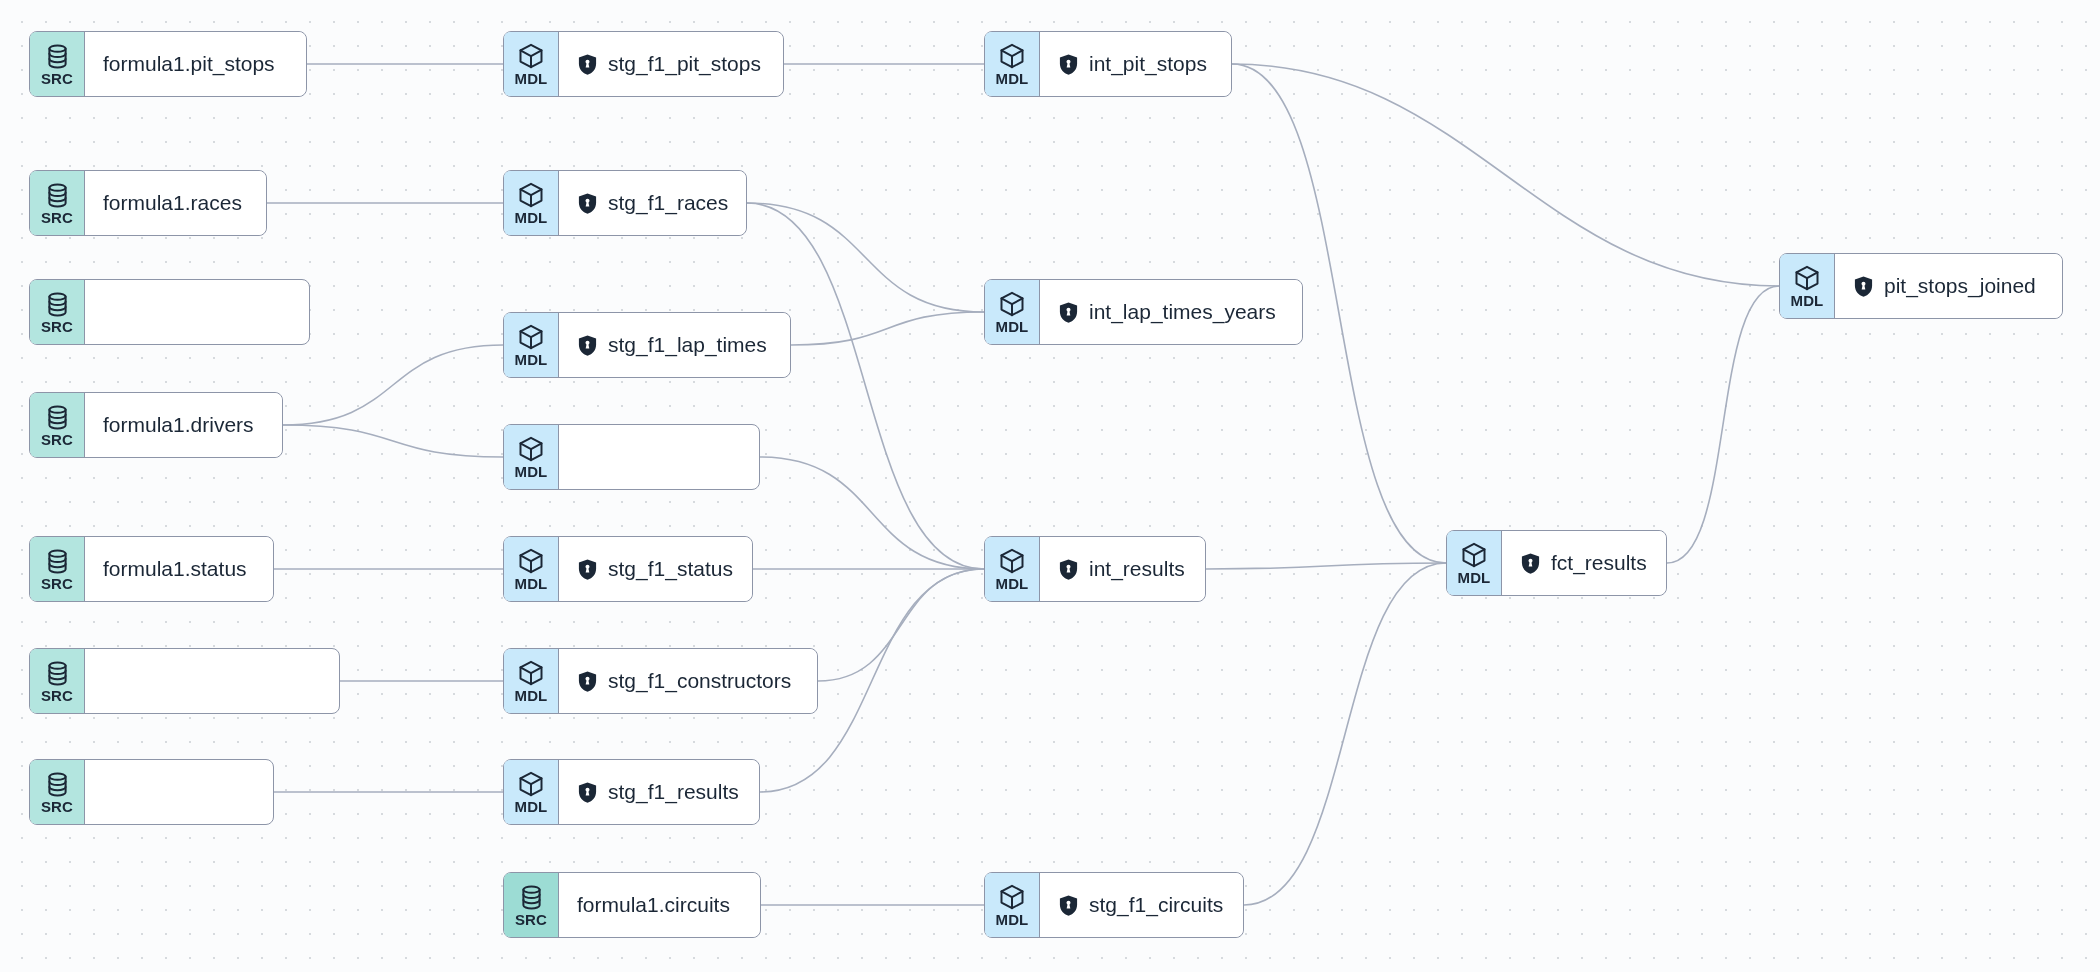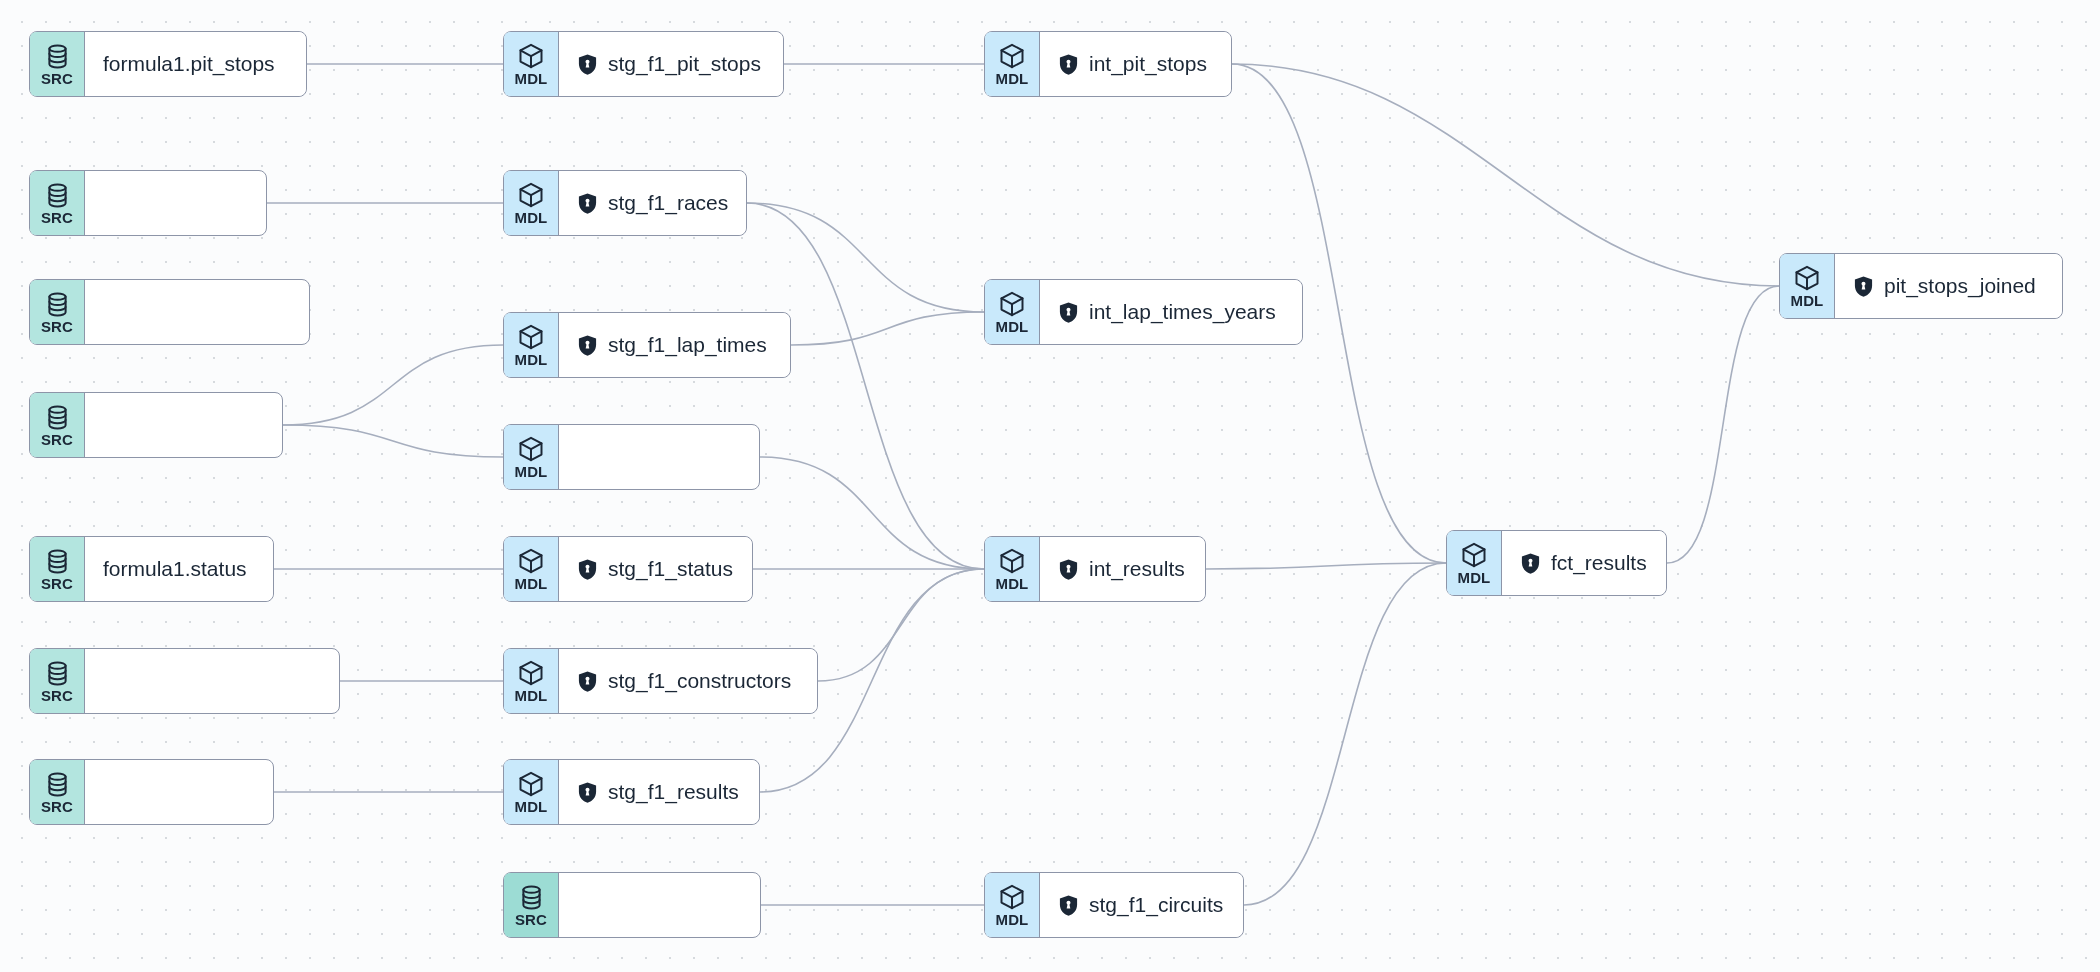--- a/index.html
+++ b/index.html
@@ -111,20 +111,24 @@
     <div class="icon-box">
       <svg width="27" height="27" viewBox="0 0 24 24" fill="none" stroke="#1b2736" stroke-width="1.8" stroke-linecap="round" stroke-linejoin="round">
         <ellipse cx="12" cy="5" rx="7.2" ry="2.8"></ellipse>
         <path d="M4.8 5 V18.9 c0 1.55 3.2 2.8 7.2 2.8 s7.2-1.25 7.2-2.8 V5"></path>
         <path d="M4.8 9.65 c0 1.55 3.2 2.8 7.2 2.8 s7.2-1.25 7.2-2.8"></path>
         <path d="M4.8 14.3 c0 1.55 3.2 2.8 7.2 2.8 s7.2-1.25 7.2-2.8"></path>
       </svg>
 
       <span class="kind">SRC</span>
     </div>
+    <div class="body">
+
+      <span class="label">formula1.races</span>
+    </div>
   </div>
       <div class="node source" style="left: 29px; top: 279px; width: 281px; height: 66px;">
     <div class="icon-box">
       <svg width="27" height="27" viewBox="0 0 24 24" fill="none" stroke="#1b2736" stroke-width="1.8" stroke-linecap="round" stroke-linejoin="round">
         <ellipse cx="12" cy="5" rx="7.2" ry="2.8"></ellipse>
         <path d="M4.8 5 V18.9 c0 1.55 3.2 2.8 7.2 2.8 s7.2-1.25 7.2-2.8 V5"></path>
         <path d="M4.8 9.65 c0 1.55 3.2 2.8 7.2 2.8 s7.2-1.25 7.2-2.8"></path>
         <path d="M4.8 14.3 c0 1.55 3.2 2.8 7.2 2.8 s7.2-1.25 7.2-2.8"></path>
       </svg>
 
@@ -135,20 +139,24 @@
     <div class="icon-box">
       <svg width="27" height="27" viewBox="0 0 24 24" fill="none" stroke="#1b2736" stroke-width="1.8" stroke-linecap="round" stroke-linejoin="round">
         <ellipse cx="12" cy="5" rx="7.2" ry="2.8"></ellipse>
         <path d="M4.8 5 V18.9 c0 1.55 3.2 2.8 7.2 2.8 s7.2-1.25 7.2-2.8 V5"></path>
         <path d="M4.8 9.65 c0 1.55 3.2 2.8 7.2 2.8 s7.2-1.25 7.2-2.8"></path>
         <path d="M4.8 14.3 c0 1.55 3.2 2.8 7.2 2.8 s7.2-1.25 7.2-2.8"></path>
       </svg>
 
       <span class="kind">SRC</span>
     </div>
+    <div class="body">
+
+      <span class="label">formula1.drivers</span>
+    </div>
   </div>
       <div class="node source" style="left: 29px; top: 536px; width: 245px; height: 66px;">
     <div class="icon-box">
       <svg width="27" height="27" viewBox="0 0 24 24" fill="none" stroke="#1b2736" stroke-width="1.8" stroke-linecap="round" stroke-linejoin="round">
         <ellipse cx="12" cy="5" rx="7.2" ry="2.8"></ellipse>
         <path d="M4.8 5 V18.9 c0 1.55 3.2 2.8 7.2 2.8 s7.2-1.25 7.2-2.8 V5"></path>
         <path d="M4.8 9.65 c0 1.55 3.2 2.8 7.2 2.8 s7.2-1.25 7.2-2.8"></path>
         <path d="M4.8 14.3 c0 1.55 3.2 2.8 7.2 2.8 s7.2-1.25 7.2-2.8"></path>
       </svg>
 
@@ -187,20 +195,24 @@
     <div class="icon-box">
       <svg width="27" height="27" viewBox="0 0 24 24" fill="none" stroke="#1b2736" stroke-width="1.8" stroke-linecap="round" stroke-linejoin="round">
         <ellipse cx="12" cy="5" rx="7.2" ry="2.8"></ellipse>
         <path d="M4.8 5 V18.9 c0 1.55 3.2 2.8 7.2 2.8 s7.2-1.25 7.2-2.8 V5"></path>
         <path d="M4.8 9.65 c0 1.55 3.2 2.8 7.2 2.8 s7.2-1.25 7.2-2.8"></path>
         <path d="M4.8 14.3 c0 1.55 3.2 2.8 7.2 2.8 s7.2-1.25 7.2-2.8"></path>
       </svg>
 
       <span class="kind">SRC</span>
     </div>
+    <div class="body">
+
+      <span class="label">formula1.circuits</span>
+    </div>
   </div>
       <div class="node model" style="left: 503px; top: 31px; width: 281px; height: 66px;">
     <div class="icon-box">
 
       <svg width="28" height="28" viewBox="0 0 24 24" fill="none" stroke="#1b2736" stroke-width="1.7" stroke-linecap="round" stroke-linejoin="round">
         <path d="M12 2.4 L21 7.2 V16.8 L12 21.6 L3 16.8 V7.2 Z"></path>
         <path d="M3 7.2 L12 12 L21 7.2"></path>
         <path d="M12 12 V21.6"></path>
       </svg>
       <span class="kind">MDL</span>

